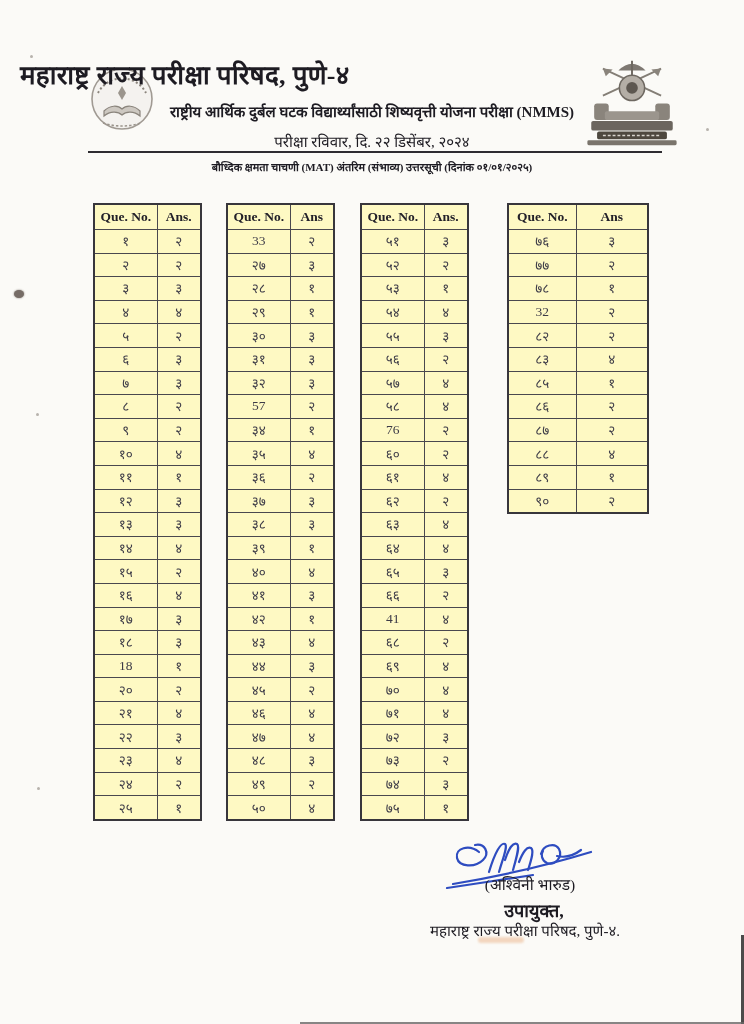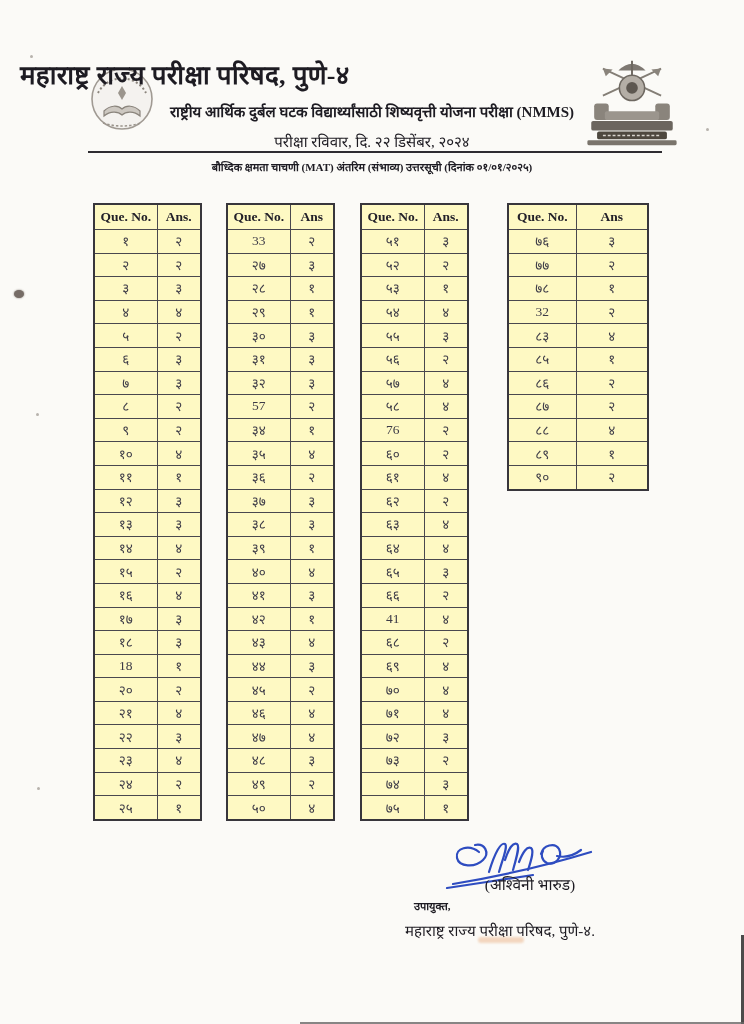--- a/index.html
+++ b/index.html
@@ -24,23 +24,23 @@
   
   table.tbl{border-collapse:collapse;position:absolute;top:203px;
     background:#fef9c3;border:2px solid #38363c;}
   .tbl th,.tbl td{border:1px solid #4a484e;text-align:center;padding:0;}
   .tbl th{height:24px;font-size:13.5px;font-weight:bold;color:#232129;}
   .tbl td{height:22.6px;font-size:13.5px;color:#3d3b47;}
   #tbl1{left:93px;}  #tbl2{left:226px;}  #tbl3{left:360px;}  #tbl4{left:507px;}
   
   .signature-box{top:830px;left:445px;width:158px;height:60px;}
   .signed-name{top:873px;left:425px;width:210px;text-align:center;font-size:15.5px;}
-  .designation{top:898px;left:414px;width:210px;
-    font-size:11px;font-weight:bold;}
-  .organization{top:920px;left:405px;width:240px;text-align:left;font-size:15px;}
+  .designation{top:898px;left:429px;width:210px;text-align:center;
+    font-size:18px;font-weight:bold;}
+  .organization{top:920px;left:405px;width:240px;text-align:center;font-size:15px;}
   
   .dot-artifact{top:290px;left:14px;width:10px;height:8px;border-radius:50%;
     background:#5f544d;opacity:.85;box-shadow:0 0 2px #5f544d;}
   .speck{width:3px;height:3px;border-radius:50%;background:#9a948d;opacity:.7;}
   .edge-right{right:0;top:935px;height:89px;width:3px;background:#4c4a4a;}
   .edge-bottom{right:0;bottom:0;left:300px;height:2px;background:#6a6866;opacity:.8;}
   .smudge-orange{top:937px;left:478px;width:46px;height:6px;border-radius:3px;
     background:rgba(224,122,48,.28);filter:blur(1px);}
 </style>
 </head>
@@ -449,20 +449,24 @@
       </tr>
       <tr>
         <td>७८</td>
         <td>१</td>
       </tr>
       <tr>
         <td>32</td>
         <td>२</td>
       </tr>
       <tr>
+        <td>८२</td>
+        <td>२</td>
+      </tr>
+      <tr>
         <td>८३</td>
         <td>४</td>
       </tr>
       <tr>
         <td>८५</td>
         <td>१</td>
       </tr>
       <tr>
         <td>८६</td>
         <td>२</td>

